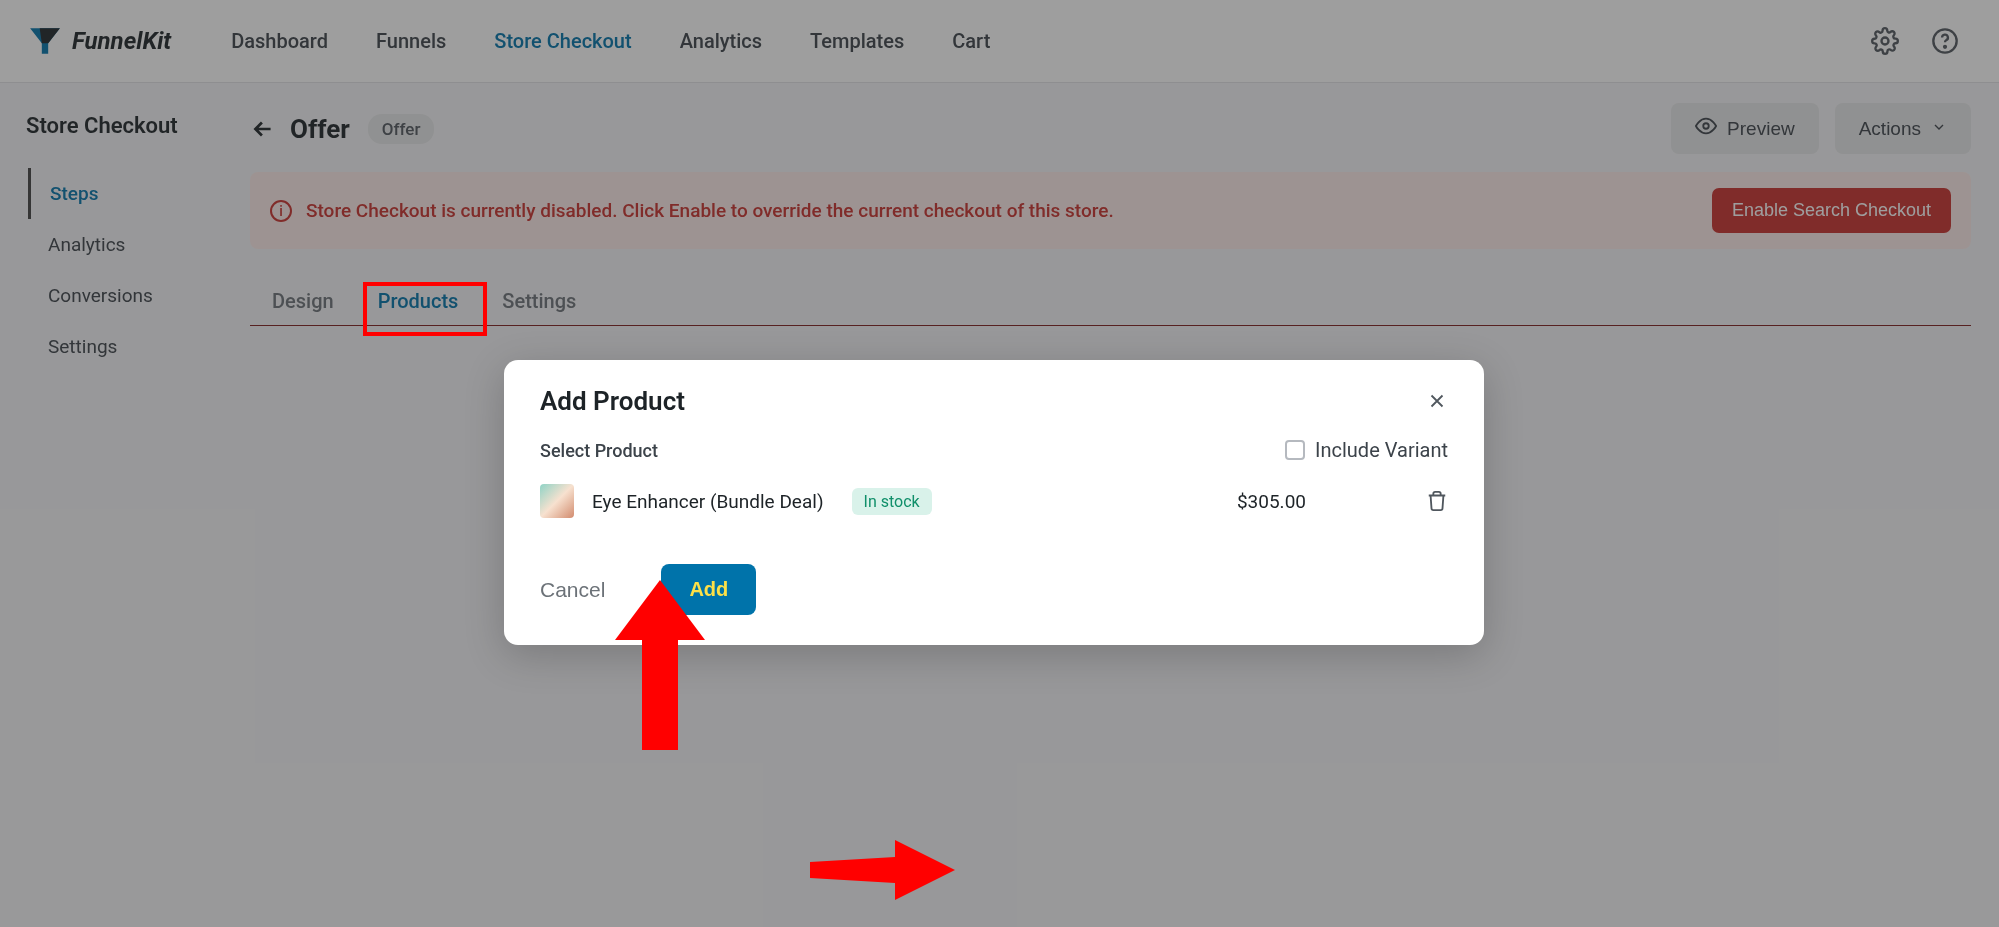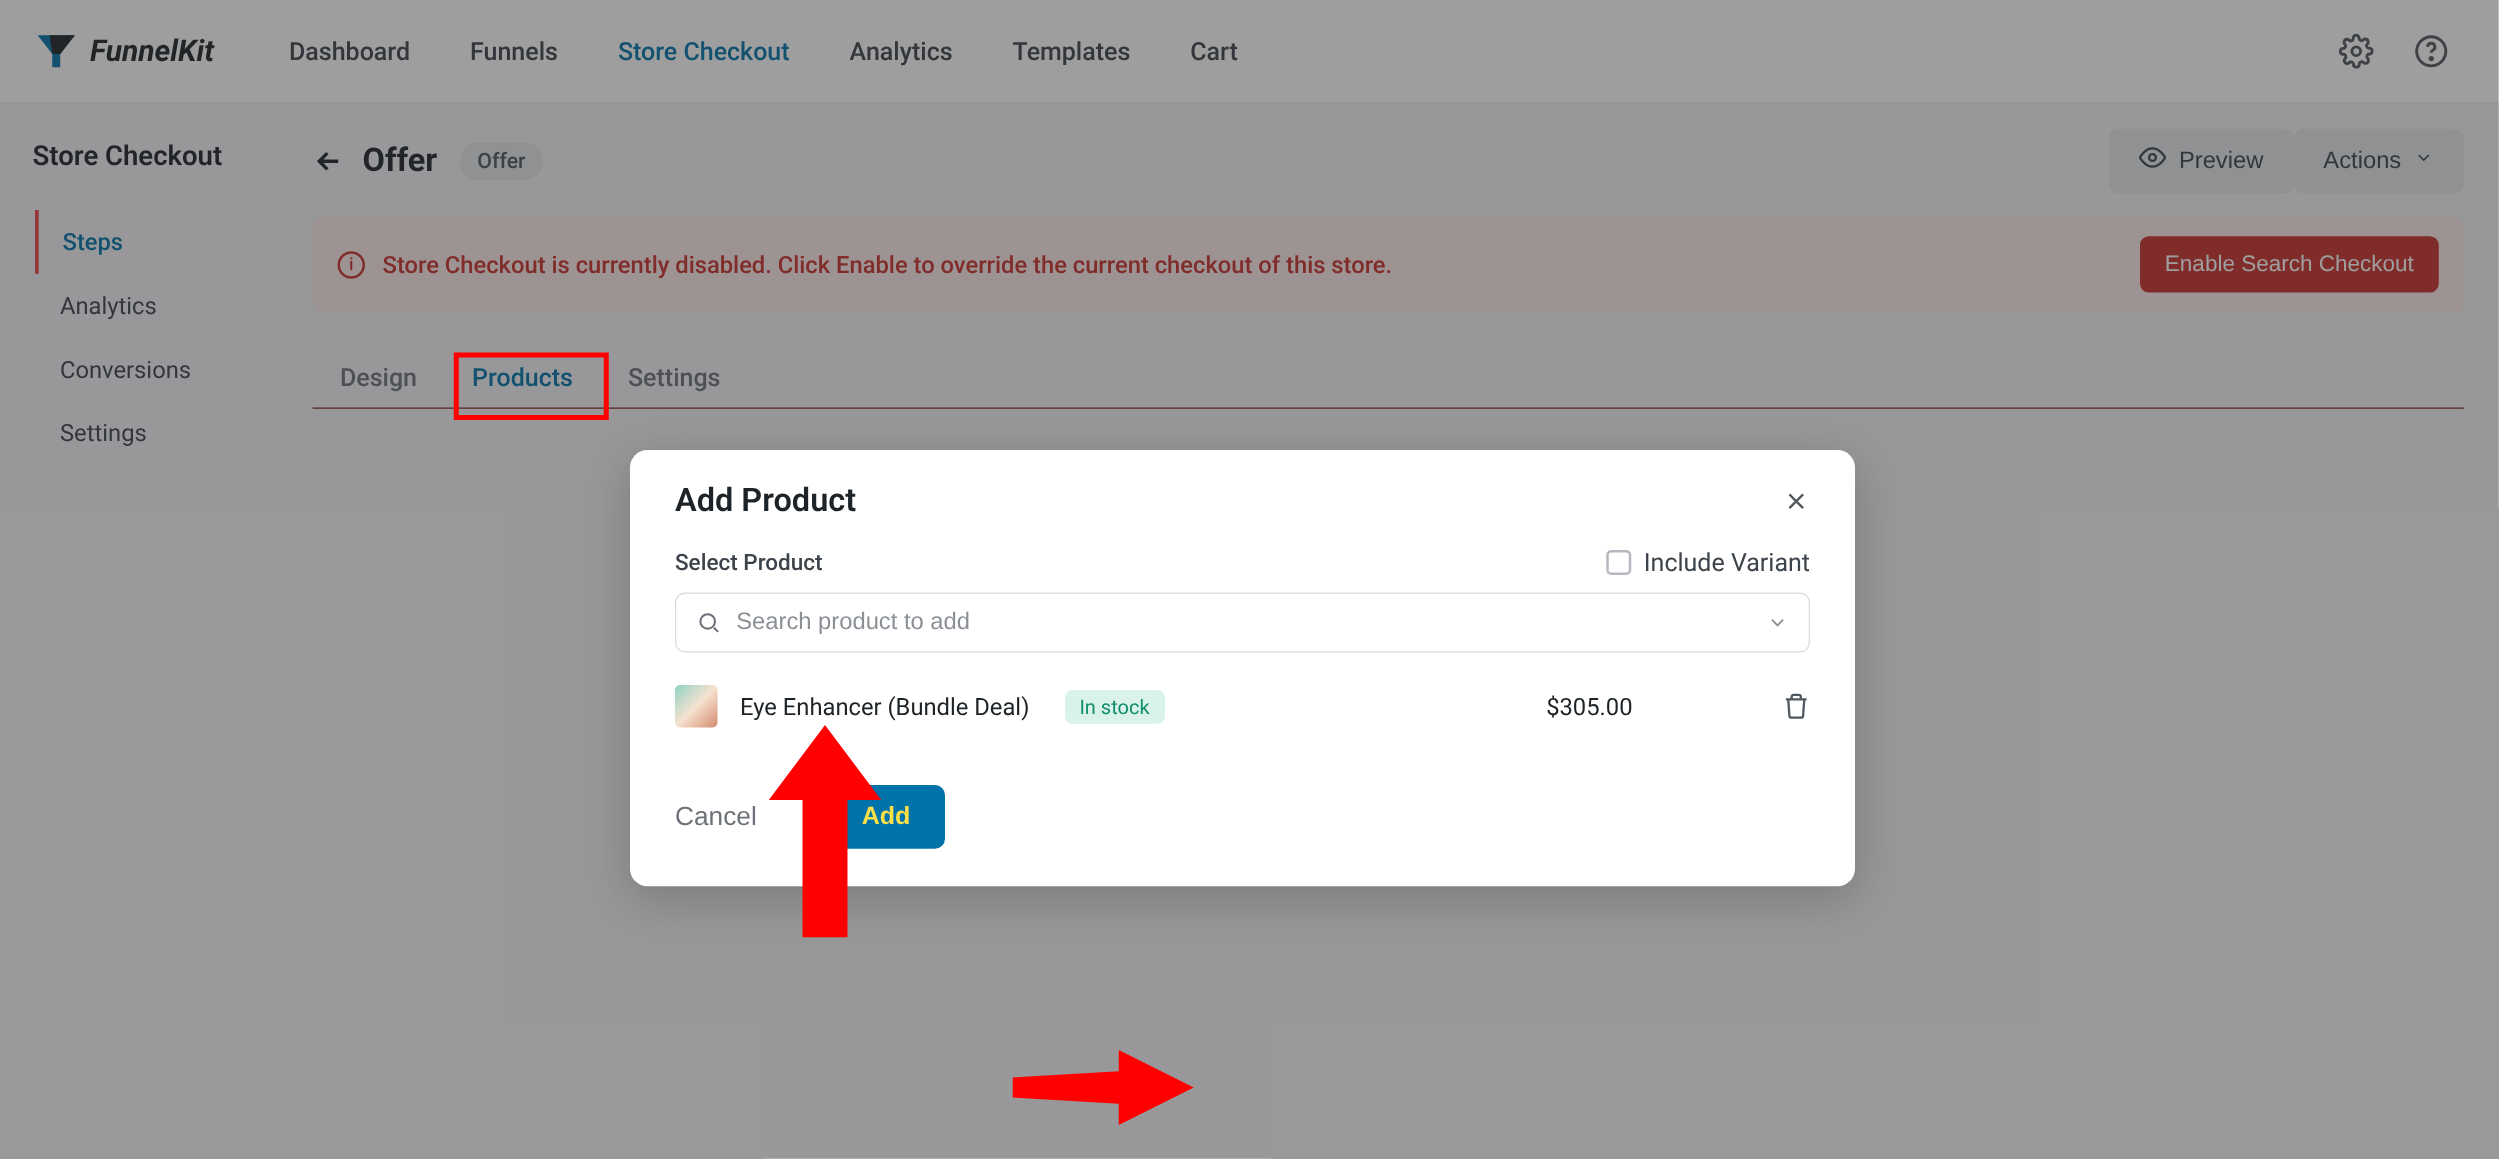--- a/index.html
+++ b/index.html
@@ -18,29 +18,29 @@
 .icon-btn svg { width: 100%; height: 100%; }
 
 
 .app { display: flex; height: calc(927px - 83px); }
 
 
 .sidebar { width: 250px; padding: 30px 0 0 26px; }
 .sidebar-title { font-size: 22px; font-weight: 600; color: #1d2327; margin-bottom: 30px; }
 .sidenav { border-left: 2px solid transparent; }
 .sidenav-item { font-size: 19px; color: #3c434a; padding: 14px 20px; cursor: pointer; }
-.sidenav-item.active { color: #0073aa; border-left: 3px solid #ef4444; padding-left: 19px; font-weight: 500; }
+.sidenav-item.active { color: #0073aa; border-left: 3px solid #404040; padding-left: 19px; font-weight: 500; }
 
 
 .main { flex: 1; padding: 20px 28px 0 0; }
 .pagehead { display: flex; align-items: center; margin-bottom: 18px; }
 .back-arrow { width: 26px; height: 26px; color: #1d2327; margin-right: 14px; cursor: pointer; }
 .page-title { font-size: 26px; font-weight: 700; color: #1d2327; }
 .badge-offer { background: #e6e7e9; color: #50575e; font-size: 17px; padding: 5px 14px; border-radius: 14px; margin-left: 18px; font-weight: 500; }
-.head-actions { margin-left: auto; display: flex; gap: 0; }
+.head-actions { margin-left: auto; display: flex; gap: 16px; }
 .btn-secondary { background: #e6e7e9; border: none; color: #3c434a; font-size: 19px; font-weight: 500; padding: 12px 24px; border-radius: 8px; cursor: pointer; display: inline-flex; align-items: center; gap: 10px; }
 .btn-actions svg { width: 16px; height: 16px; }
 .eye-icon svg { width: 22px; height: 22px; }
 
 
 .alert { background: #fdecea; border-radius: 8px; padding: 16px 20px; display: flex; align-items: center; color: #c9302c; font-size: 19px; font-weight: 500; margin-bottom: 28px; }
 .alert-icon { width: 22px; height: 22px; margin-right: 14px; border: 2px solid #c9302c; border-radius: 50%; display: flex; align-items: center; justify-content: center; color: #c9302c; font-size: 14px; flex-shrink: 0; }
 .btn-danger { background: #c9302c; color: #fff; border: none; font-size: 18px; font-weight: 500; padding: 12px 20px; border-radius: 7px; cursor: pointer; margin-left: auto; }
 
 
@@ -199,34 +199,20 @@
     </span>
   </div>
   <div class="modal-body">
     <div class="select-row">
       <span class="select-label">Select Product</span>
       <div class="variant-wrap">
         <span class="checkbox"></span>
         <span class="variant-label">Include Variant</span>
       </div>
     </div>
-    <div class="search-wrap">
-      <span class="search-icon">
-        <svg viewBox="0 0 24 24" fill="none" stroke="currentColor" stroke-width="2">
-            <circle cx="11" cy="11" r="7"></circle>
-            <path d="M21 21l-4-4"></path>
-          </svg>
-      </span>
-      <input class="search-input" placeholder="Search product to add" style="">
-      <span class="chev">
-        <svg viewBox="0 0 24 24" fill="none" stroke="currentColor" stroke-width="2">
-            <path d="M6 9l6 6 6-6"></path>
-          </svg>
-      </span>
-    </div>
     <div class="prod-row">
       <div class="thumb"></div>
       <span class="prod-name">Eye Enhancer (Bundle Deal)</span>
       <span class="stock-badge">In stock</span>
       <span class="prod-price">$305.00</span>
       <span class="trash">
         <svg viewBox="0 0 24 24" fill="none" stroke="currentColor" stroke-width="2">
             <path d="M3 6h18M8 6V4a2 2 0 0 1 2-2h4a2 2 0 0 1 2 2v2M19 6l-1 14a2 2 0 0 1-2 2H8a2 2 0 0 1-2-2L5 6"></path>
           </svg>
       </span>

